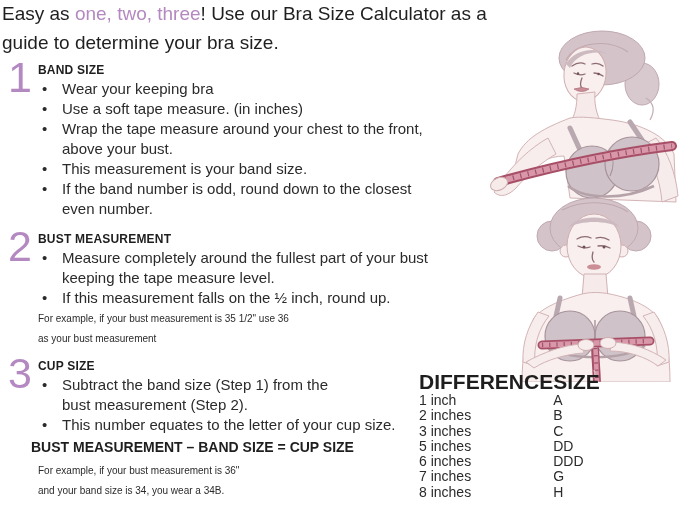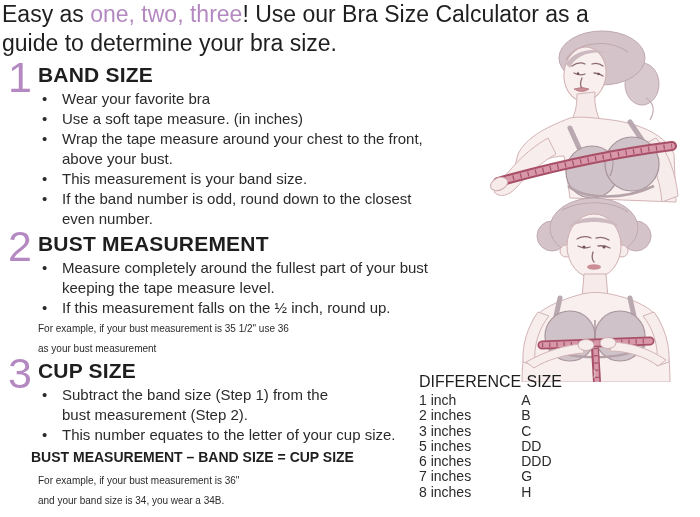--- a/index.html
+++ b/index.html
@@ -4,35 +4,35 @@
 <style>
   html,body { margin:0; padding:0; background:#ffffff; }
   .doc {
     position:relative; width:700px; height:517px; overflow:hidden;
     background:#ffffff; color:#262626;
     font-family:"Liberation Sans","DejaVu Sans",sans-serif;
   }
   
   .title {
     position:absolute; left:2px; top:0px; width:690px;
-    font-size:23px; line-height:28.5px; color:#1f1f1f;
+    font-size:19px; line-height:28.5px; color:#1f1f1f;
   }
   .title .hl { color:#b488c0; }
   
   .step { position:absolute; left:8px; width:460px; }
   .step-1 { top:56px; }
   .step-2 { top:225px; }
   .step-3 { top:352px; }
   .step-number {
     position:absolute; left:0; top:0; width:30px;
     font-size:43px; line-height:42px; color:#b488c0; font-weight:400;
   }
   .step-body { margin-left:30px; }
   .step-heading {
-    padding-top:7px; font-size:21px; font-weight:bold; color:#1e1e1e;
+    padding-top:7px; font-size:12px; font-weight:bold; color:#1e1e1e;
     letter-spacing:0.2px;
   }
   .bullets { list-style:none; margin:2px 0 0 2px; padding:0; }
   .bullets li {
     position:relative; padding-left:22px;
     font-size:15px; line-height:20px; white-space:pre-line; color:#2b2b2b;
   }
   .bullets li::before { content:"\2022"; position:absolute; left:2px; top:0; }
   .example {
     margin:1px 0 0 0; font-size:10px; line-height:20px;
@@ -41,21 +41,21 @@
   .formula {
     margin:4px 0 0 -7px; font-size:14px; font-weight:bold; color:#1e1e1e;
   }
   .step-3 .example { margin-top:6px; }
   
   .size-table {
     position:absolute; left:419px; top:373px;
     border-collapse:collapse; table-layout:fixed;
   }
   .size-table th {
-    font-size:16px; font-weight:normal; color:#1e1e1e;
+    font-size:21px; font-weight:bold; color:#1e1e1e;
     padding:0 0 3px 0; text-align:center; line-height:17px;
   }
   .size-table th.col-diff, .size-table td.col-diff { width:98px; }
   .size-table th.col-size, .size-table td.col-size { width:46px; }
   .size-table td {
     font-size:14px; line-height:15.3px; text-align:left;
     padding:0; color:#2b2b2b;
   }
   
   .illus { position:absolute; pointer-events:none; }
@@ -70,21 +70,21 @@
   <div class="title">
     <div><span>Easy as </span><span class="hl">one, two, three</span><span>! Use our Bra Size Calculator as a</span></div>
     <div>guide to determine your bra size.</div>
   </div>
 
   <div class="step step-1">
     <div class="step-number">1</div>
     <div class="step-body">
       <div class="step-heading">BAND SIZE</div>
       <ul class="bullets">
-          <li>Wear your favorite bra</li>
+          <li>Wear your keeping bra</li>
           <li>Use a soft tape measure. (in inches)</li>
           <li>Wrap the tape measure around your chest to the front,
 above your bust.</li>
           <li>This measurement is your band size.</li>
           <li>If the band number is odd, round down to the closest
 even number.</li>
         </ul>
     </div>
   </div>
 

